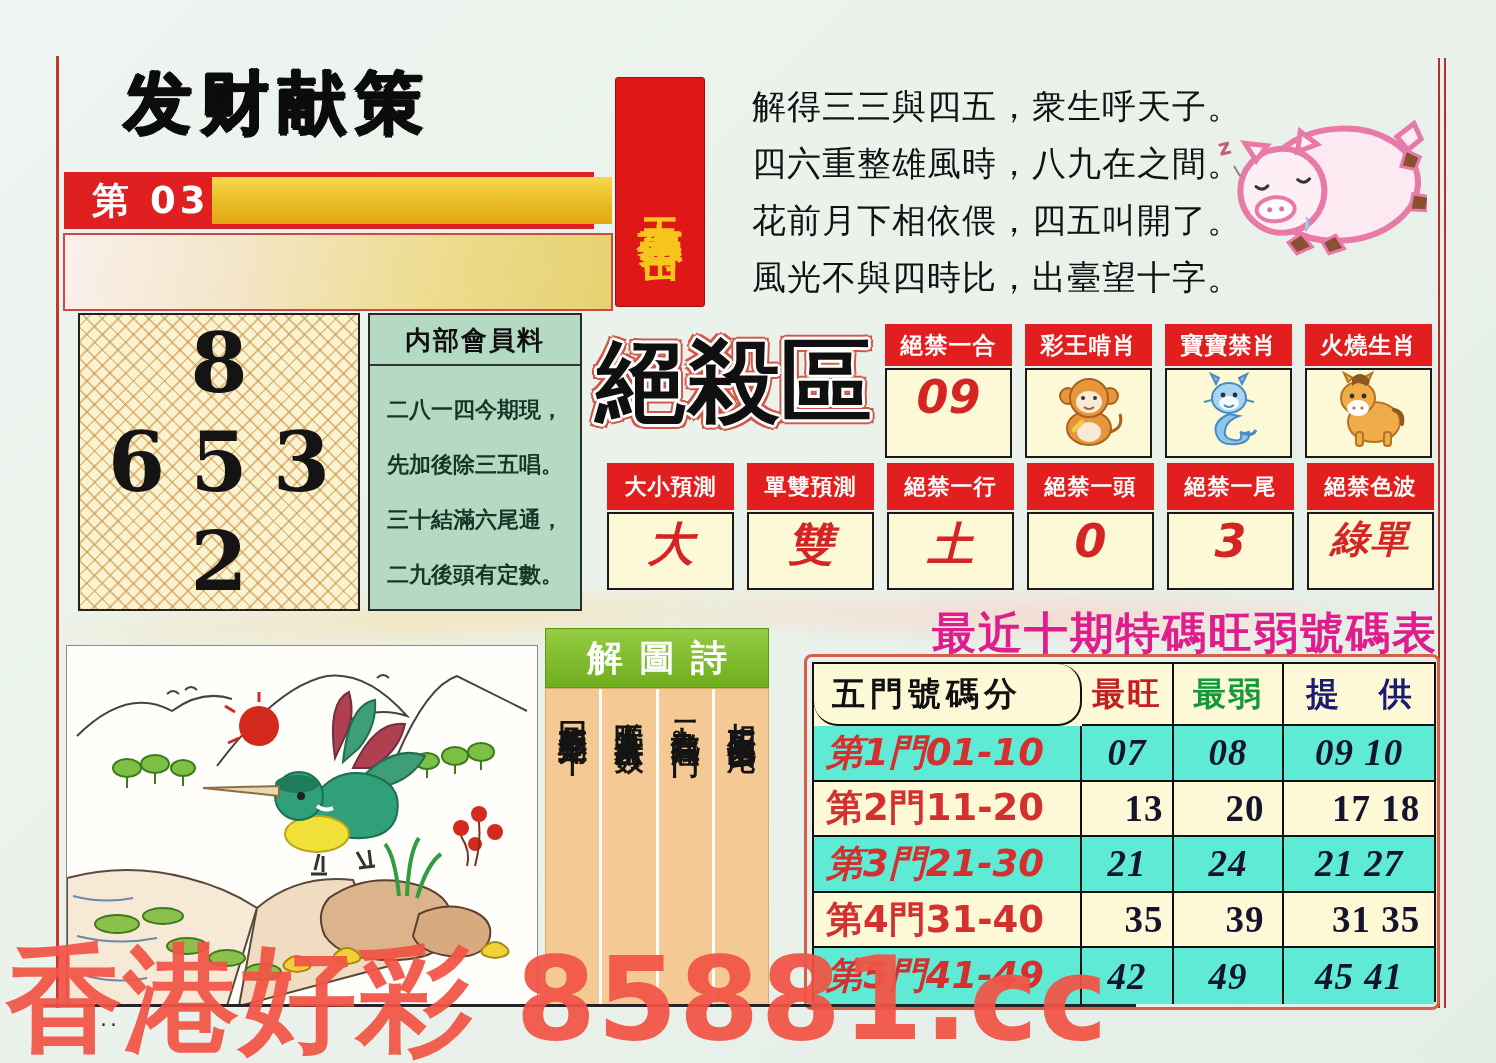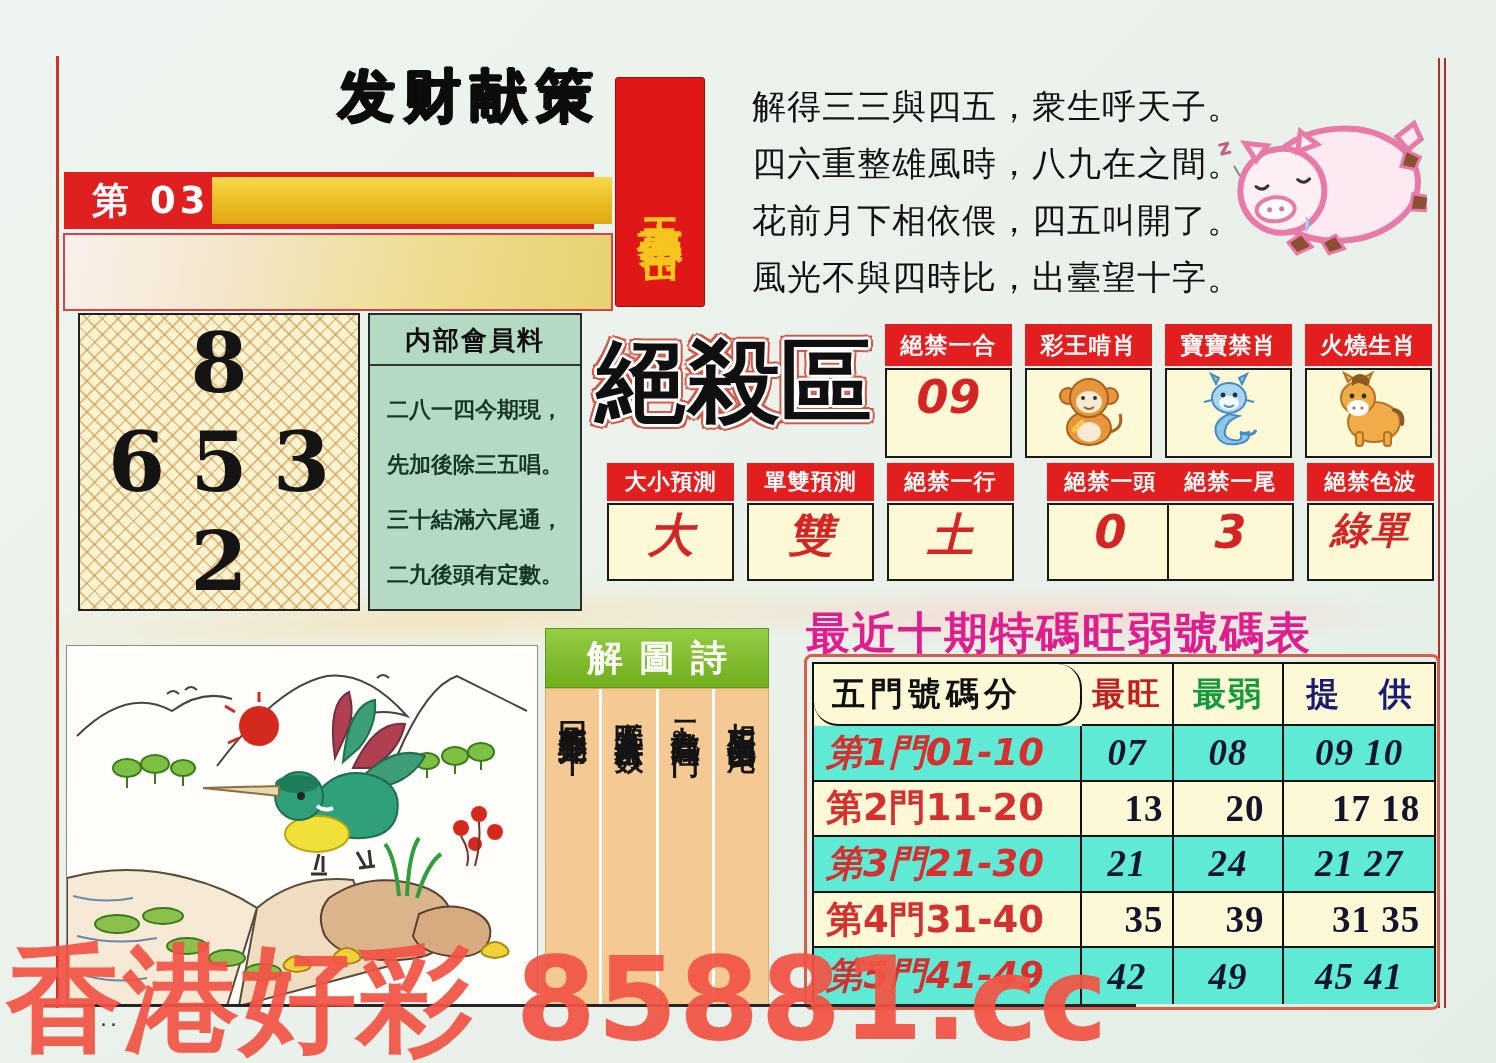--- a/index.html
+++ b/index.html
@@ -12,22 +12,22 @@
   .vline-r1{position:absolute;left:1438px;top:58px;width:2px;height:950px;background:#b03030;}
   .vline-r2{position:absolute;left:1444px;top:58px;width:2px;height:950px;background:#b03030;}
   .bottom-line{position:absolute;left:44px;top:1004px;width:1092px;height:3px;background:#24242a;z-index:40;}
 
   .swoosh1{position:absolute;left:55px;top:583px;width:860px;height:70px;z-index:0;transform:rotate(-2deg);
     background:radial-gradient(ellipse at 45% 50%,rgba(243,229,192,.95),rgba(243,229,192,0) 72%);}
   .swoosh2{position:absolute;left:660px;top:585px;width:770px;height:62px;z-index:0;
     background:radial-gradient(ellipse,rgba(248,214,203,.8),rgba(248,214,203,0) 70%);}
 
   
-  .main-title{position:absolute;left:132px;top:58px;width:470px;text-align:right;
-    font-size:57px;font-weight:900;color:#0c0c0c;letter-spacing:9px;
+  .main-title{position:absolute;left:124px;top:58px;width:470px;text-align:left;
+    font-size:68px;font-weight:900;color:#0c0c0c;letter-spacing:9px;
     text-shadow:1.5px 0 #0c0c0c,-1.5px 0 #0c0c0c,0 1.5px #0c0c0c,0 -1.5px #0c0c0c;}
   .issue-bar{position:absolute;left:64px;top:172px;width:530px;height:57px;background:#e02020;}
   .issue-label{position:absolute;left:28px;top:0;height:57px;line-height:57px;color:#fff;
     font-size:37px;font-weight:800;letter-spacing:4px;}
   .gold-bar{position:absolute;left:212px;top:177px;width:400px;height:47px;z-index:2;
     background:linear-gradient(180deg,#f6d94e 0%,#e9bc24 55%,#e2a713 100%);}
   .blank-box{position:absolute;left:63px;top:233px;width:546px;height:74px;border:2px solid #cf4747;
     background:linear-gradient(100deg,#faf0ec 0%,#f4e6cb 30%,#eedd92 65%,#e7d170 100%);}
 
   .seal-box{position:absolute;left:615px;top:77px;width:88px;height:228px;background:#e01717;
@@ -68,21 +68,21 @@
       -3px 0 #fff,3px 0 #fff,0 -3px #fff,0 3px #fff,-2px -2px #fff,2px 2px #fff,-2px 2px #fff,2px -2px #fff,
       -5px 0 #d05848,5px 0 #d05848,0 -5px #d05848,0 5px #d05848,-4px -4px #d05848,4px 4px #d05848,-4px 4px #d05848,4px -4px #d05848;}
 
   
   .cell{position:absolute;width:127px;}
   .cell-h{height:42px;background:#e31e1e;color:#fff;font-weight:700;font-size:23px;
     display:flex;align-items:center;justify-content:center;letter-spacing:1px;white-space:nowrap;}
   .cell-b{height:86px;background:#fdf9d6;border:2px solid #1a1a1a;margin-top:2px;
     display:flex;justify-content:center;font-style:italic;}
   .cell-val{color:#d42424;font-weight:800;font-size:46px;}
-  .cell2 .cell-h{height:38px;font-size:22px;}
+  .cell2 .cell-h{height:47px;font-size:22px;}
   .cell2 .cell-b{height:74px;}
   .cell2 .cell-val{font-size:46px;}
   .val-2ch{font-size:38px !important;letter-spacing:2px;}
 
   
   .pic-poem{position:absolute;left:545px;top:628px;width:224px;height:378px;z-index:5;}
   .pic-poem-h{height:60px;background:linear-gradient(180deg,#95cc45,#6fae1c);display:flex;align-items:center;
     justify-content:center;color:#fff;font-size:36px;font-weight:800;letter-spacing:16px;text-indent:16px;
     border:1px solid #5f961a;box-sizing:border-box;}
   .pic-poem-b{position:relative;height:318px;background:#f4c993;border:1px solid #d8aa6a;box-sizing:border-box;
@@ -90,21 +90,21 @@
   .pp-col{flex:1;border-right:3px solid #fff;display:flex;justify-content:center;padding-top:10px;box-sizing:border-box;}
   .pp-col:last-child{border-right:none;}
   .pp-col span{writing-mode:vertical-rl;text-orientation:upright;font-size:29px;font-weight:700;color:#141414;
     letter-spacing:4px;line-height:1;}
 
   
   .painting{position:absolute;left:66px;top:645px;width:472px;height:362px;background:#fffefb;
     border:1px solid #8a8a8a;box-sizing:border-box;z-index:1;}
 
   
-  .hc-title{position:absolute;left:806px;top:604px;width:632px;text-align:left;font-size:44px;
+  .hc-title{position:absolute;left:806px;top:604px;width:632px;text-align:right;font-size:44px;
     font-weight:900;color:#e01d8c;letter-spacing:2px;white-space:nowrap;z-index:4;}
   .hc-frame{position:absolute;left:804px;top:654px;width:636px;height:356px;border:3px solid #d4604a;
     border-radius:8px;box-sizing:border-box;z-index:3;}
   .hc-table{position:absolute;left:812px;top:662px;width:624px;height:340px;z-index:4;
     display:grid;grid-template-columns:268px 92px 110px 150px;grid-template-rows:62px repeat(5,55.6px);
     border:2px solid #111;box-sizing:border-box;background:#fdf9d6;}
   .hc-cell{border-right:2px solid #111;border-bottom:2px solid #111;display:flex;align-items:center;
     justify-content:center;box-sizing:border-box;overflow:hidden;}
   .hc-cell.last-col{border-right:none;}
   .hc-cell.last-row{border-bottom:none;}
@@ -271,21 +271,21 @@
     <div class="cell-b">
         <span class="cell-val">雙</span>
       </div>
   </div>
   <div class="cell cell2" style="left:887px;top:463px;">
     <div class="cell-h">絕禁一行</div>
     <div class="cell-b">
         <span class="cell-val">土</span>
       </div>
   </div>
-  <div class="cell cell2" style="left:1027px;top:463px;margin-left:20px;">
+  <div class="cell cell2" style="left:1027px;top:463px;">
     <div class="cell-h">絕禁一頭</div>
     <div class="cell-b">
         <span class="cell-val">0</span>
       </div>
   </div>
   <div class="cell cell2" style="left:1167px;top:463px;">
     <div class="cell-h">絕禁一尾</div>
     <div class="cell-b">
         <span class="cell-val">3</span>
       </div>

